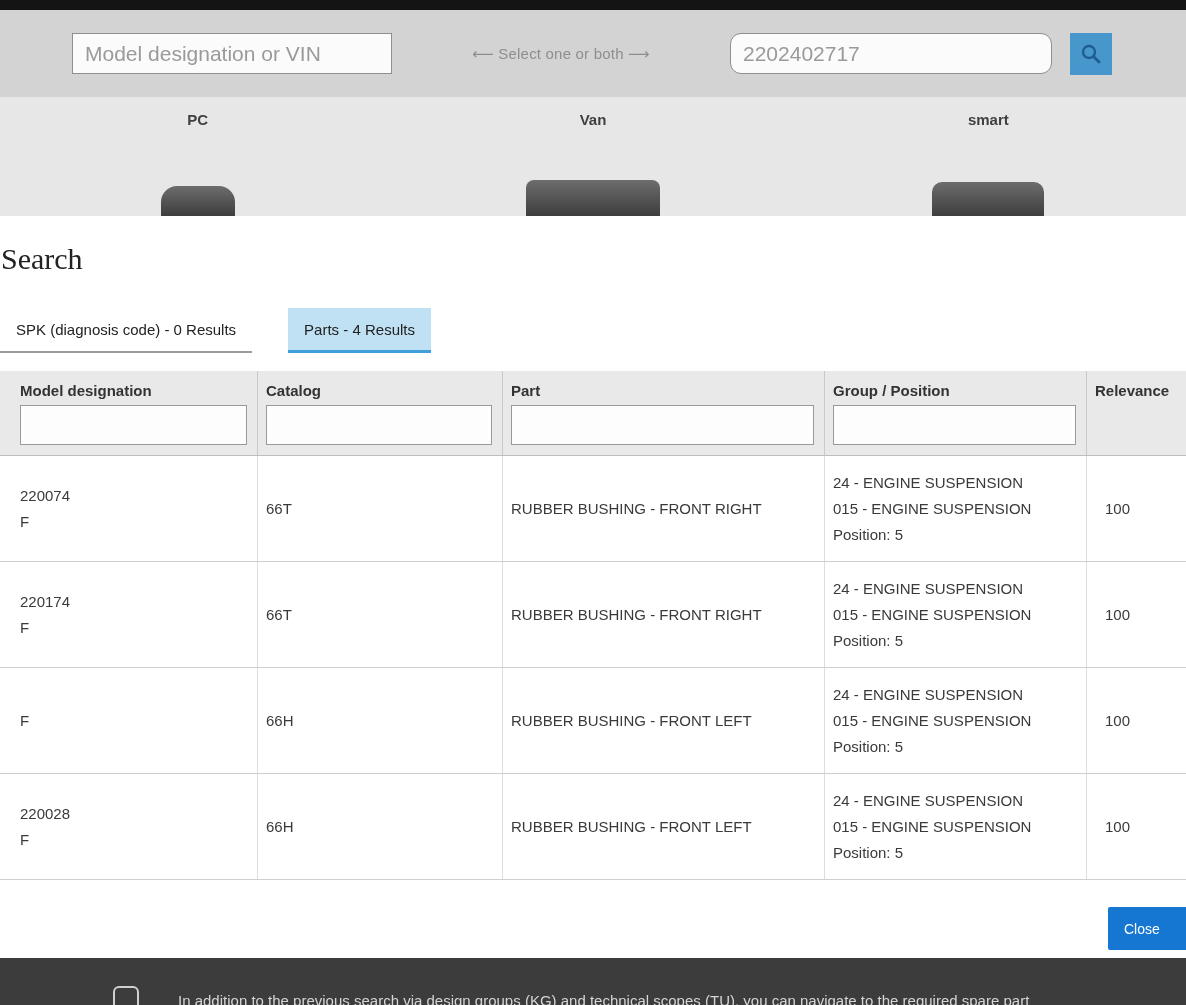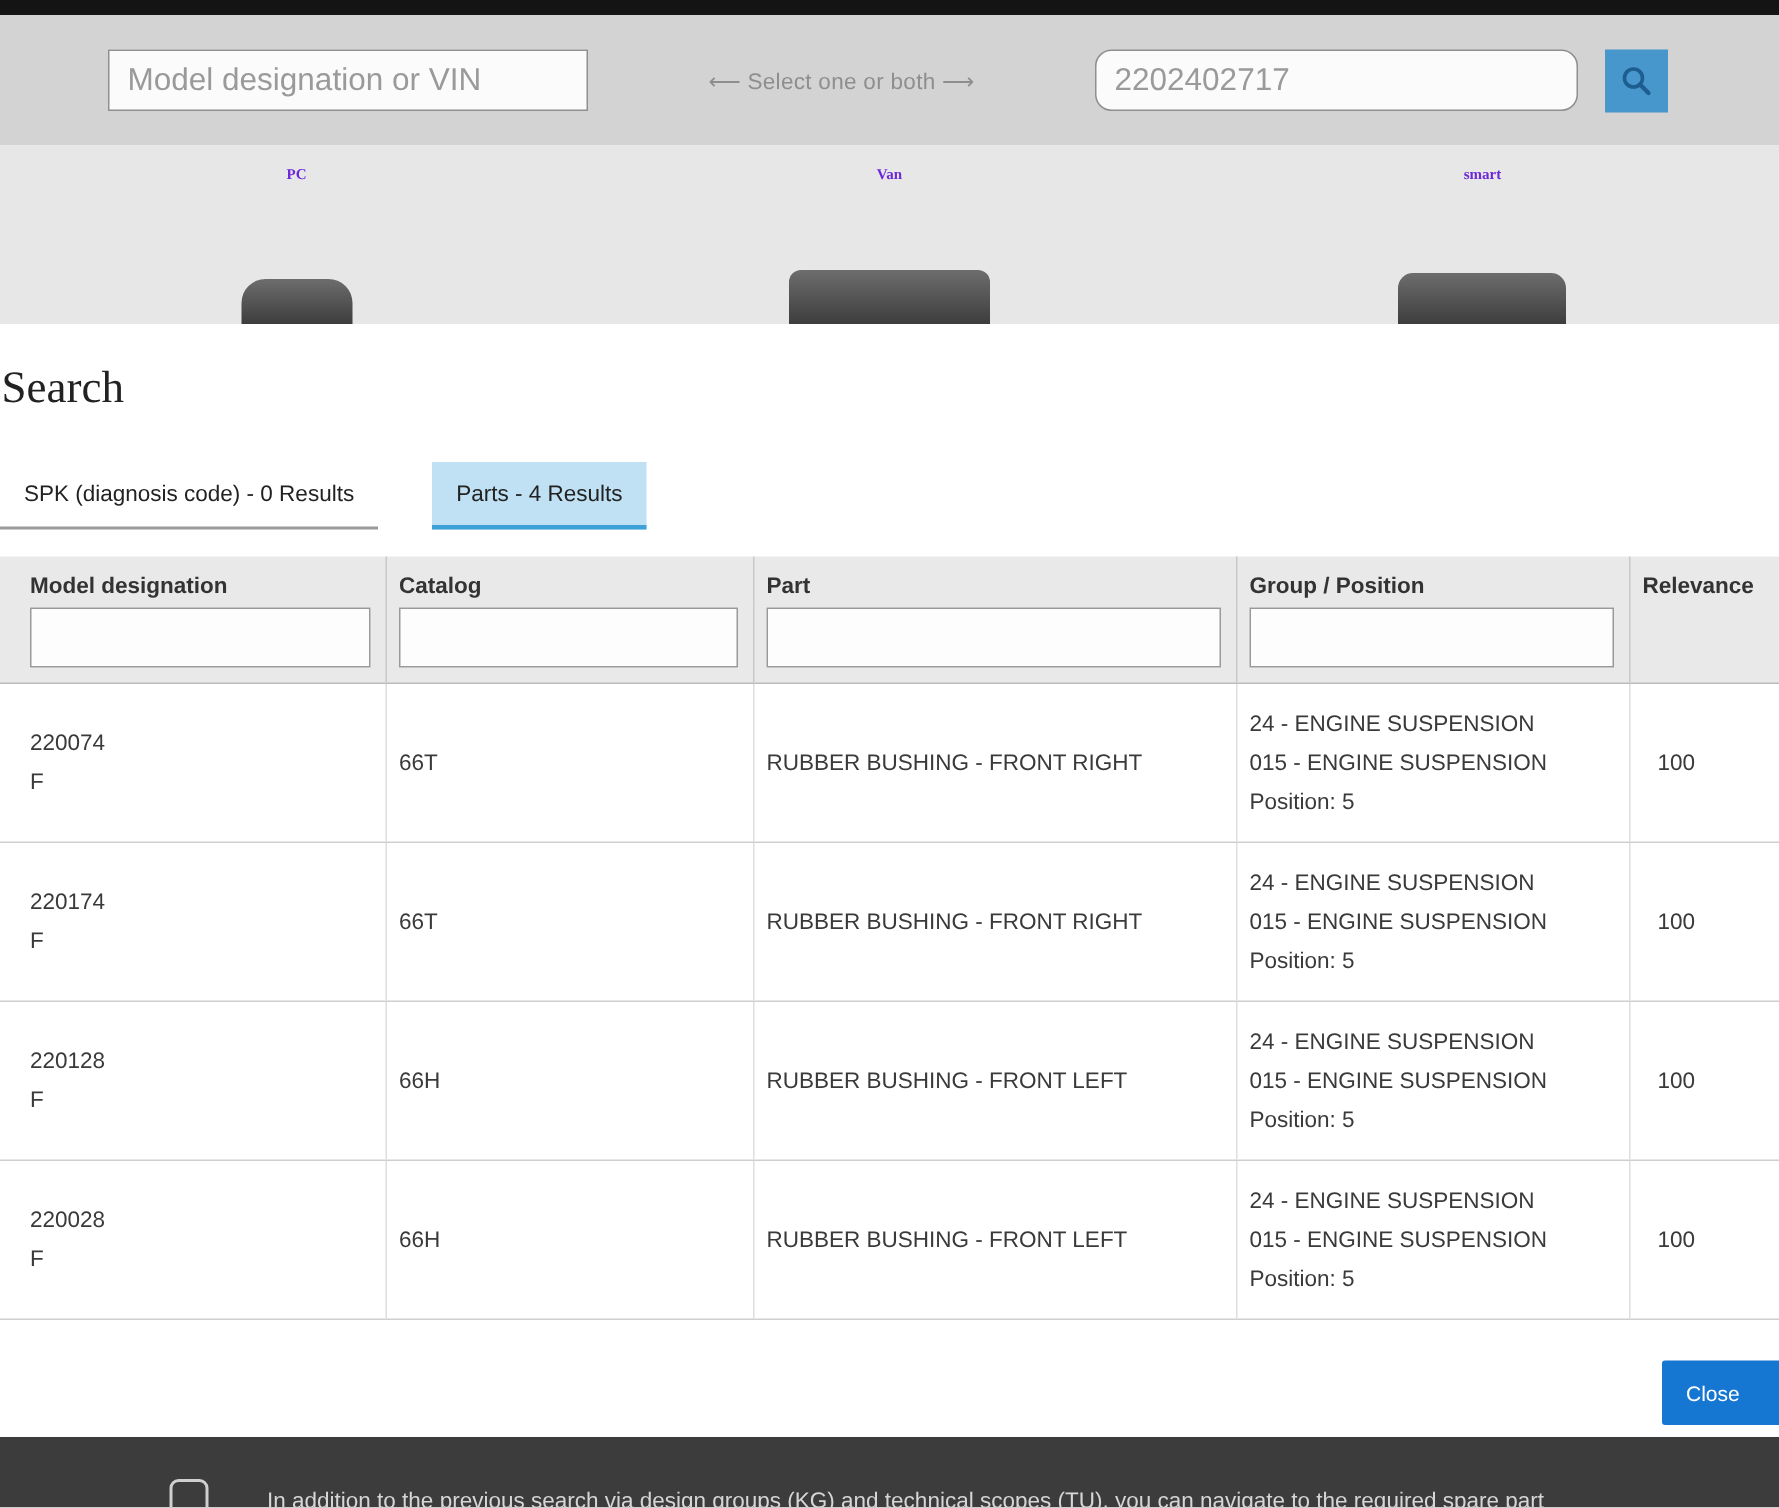--- a/index.html
+++ b/index.html
@@ -17,21 +17,21 @@
   #model-input { width:320px; margin-left:72px; }
   #part-input  { width:322px; color:#9a9a9a;border-radius:11px; }
   .tb-hint { margin:0 auto; color:#8e8e8e; font-size:15px; letter-spacing:.2px; }
   .search-btn { width:42px; height:42px; margin-left:18px; margin-right:74px;
                 background:#4796cc; border:none; cursor:pointer;
                 display:flex; align-items:center; justify-content:center; }
 
   
   .categories { height:119px; background:#e7e7e7; display:flex; }
   .cat { flex:1; position:relative; text-align:center; cursor:pointer; overflow:hidden; }
-  .cat-label { display:inline-block; margin-top:14px; font-size:10px; font-weight:bold; color:#6d28d9;font-family:Liberation Serif, serif; }
+  .cat-label { display:inline-block; margin-top:14px; font-size:15px; font-weight:bold; color:#404040; }
   .cat-img { position:absolute; bottom:0; left:50%; transform:translateX(-50%);
              background:linear-gradient(#6d6d6d,#3d3d3d); }
   .img-pc    { width:74px;  height:30px; border-radius:16px 16px 0 0; }
   .img-cross { width:88px;  height:34px; border-radius:6px 6px 0 0; }
   .img-van   { width:134px; height:36px; border-radius:8px 8px 0 0; }
   .img-smart { width:112px; height:34px; border-radius:10px 10px 0 0; }
 
   
   .modal { position:relative; height:742px; background:#ffffff; }
   .modal-title { font-family:"Liberation Serif", serif; font-size:30px; font-weight:normal;
@@ -174,21 +174,20 @@
       <span>Position: 5</span>
     </div>
     <div class="td">
         <span>100</span>
       </div>
   </div>
 
   
   <div class="grid trow">
     <div class="td">
-      <span>220128</span>
       <span>F</span>
     </div>
     <div class="td">
         <span>66H</span>
       </div>
     <div class="td">
         <span>RUBBER BUSHING - FRONT LEFT</span>
       </div>
     <div class="td">
       <span>24 - ENGINE SUSPENSION</span>

